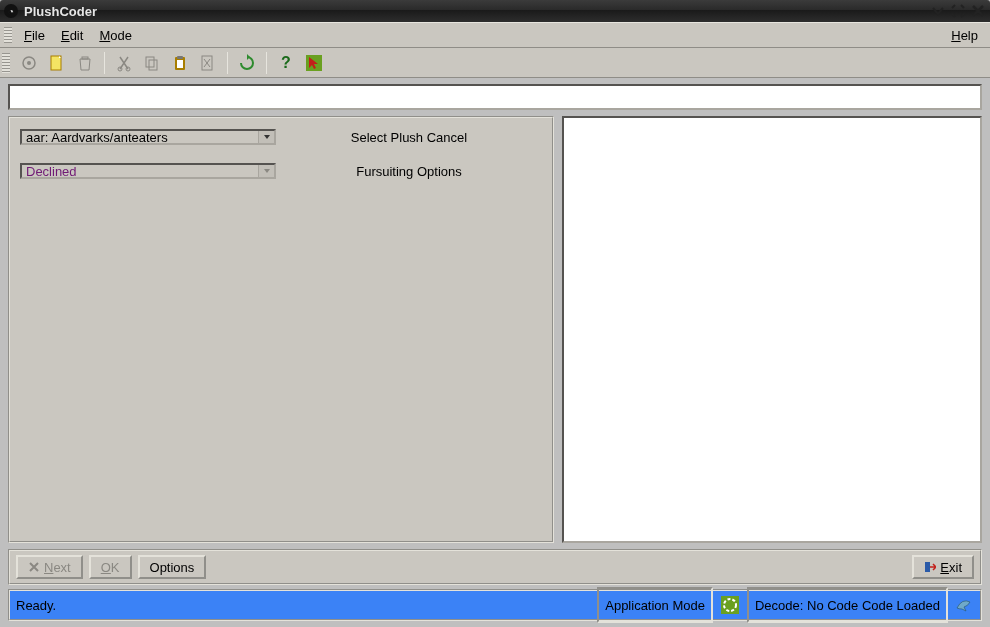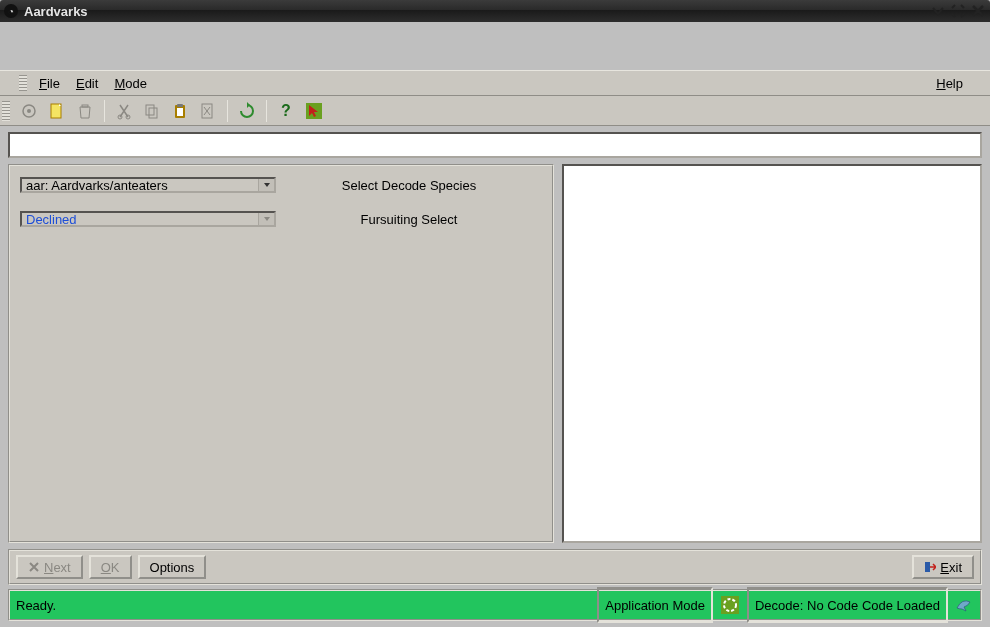--- a/index.html
+++ b/index.html
@@ -49,22 +49,21 @@
   .titlebar .winbtn svg { width: 14px; height: 14px; }
 
   
   .menubar {
     height: 26px;
     background: #cac7c0;
     border-top: 1px solid #e7e5de;
     border-bottom: 1px solid #8f8d87;
     display: flex;
     align-items: stretch;
-    padding: 0 19px;
-    margin-top: 48px;
+    padding: 0 4px;
   }
   .menubar .grip {
     width: 8px;
     background: repeating-linear-gradient(
       to bottom, #97958f 0, #97958f 1px, #e3e1da 1px, #e3e1da 3px
     );
     margin-right: 4px;
     margin-top: 4px; margin-bottom: 4px;
   }
   .menubar .menuitem {
@@ -141,21 +140,21 @@
     height: 16px;
     border: 2px inset #a9a69f;
     background: #cac7c0;
     display: flex;
     align-items: center;
     position: relative;
     font-size: 13px;
   }
   .leftrow .dropdown.enabled { background: #cac7c0; }
   .leftrow .dropdown .label { padding-left: 4px; flex: 1; }
-  .leftrow .dropdown.disabled .label { color: #1d4ed8; }
+  .leftrow .dropdown.disabled .label { color: #701a75; }
   .leftrow .dropdown .arrow {
     width: 16px; height: 100%;
     border-left: 1px solid #a9a69f;
     background: #c2bfb8;
     display: flex; align-items: center; justify-content: center;
   }
   .leftrow .dropdown .arrow svg { width:8px; height:8px; }
   .leftrow .caption {
     flex: 1;
     text-align: center;
@@ -190,21 +189,21 @@
   }
   .btn.disabled { color: #8a8882; }
   .btn .ul { text-decoration: underline; }
   .btn svg { width: 12px; height: 12px; }
   .btnspacer { flex: 1; }
 
   
   .statusbar {
     height: 32px;
     margin: 0 8px 6px 8px;
-    background: #22c55e;
+    background: #3b82f6;
     border: 2px groove #e4e2da;
     display: flex;
     align-items: center;
     padding: 0 6px;
     gap: 6px;
   }
   .statusbar .status-left {
     flex: 1;
     font-size: 13px;
   }
@@ -221,21 +220,21 @@
     display: flex; align-items: center; justify-content: center;
   }
   .modeicon svg, .statusbar .dolphin svg { width: 20px; height: 20px; }
 
 </style>
 </head>
 <body>
 
 <div class="titlebar">
   <div class="logo">◔</div>
-  <span>Aardvarks</span>
+  <span>PlushCoder</span>
   <div class="spacer"></div>
   <div class="winbtn">
     <svg viewBox="0 0 14 14">
         <path d="M2 4 L7 10 L12 4" stroke="#222" stroke-width="2" fill="none"></path>
       </svg>
   </div>
   <div class="winbtn">
     <svg viewBox="0 0 14 14">
         <path d="M4 1 L1 4 M10 1 L13 4 M1 10 L4 13 M13 10 L10 13" stroke="#222" stroke-width="2" fill="none"></path>
       </svg>
@@ -340,33 +339,33 @@
 
     <div class="leftrow">
       <div class="dropdown enabled">
         <span class="label">aar: Aardvarks/anteaters</span>
         <div class="arrow">
           <svg viewBox="0 0 8 8">
               <path d="M1 2 L4 6 L7 2 Z" fill="#333"></path>
             </svg>
         </div>
       </div>
-      <div class="caption">Select Decode Species</div>
+      <div class="caption">Select Plush Cancel</div>
     </div>
 
     <div class="leftrow">
       <div class="dropdown disabled">
         <span class="label">Declined</span>
         <div class="arrow">
           <svg viewBox="0 0 8 8">
               <path d="M1 2 L4 6 L7 2 Z" fill="#8a8882"></path>
             </svg>
         </div>
       </div>
-      <div class="caption">Fursuiting Select</div>
+      <div class="caption">Fursuiting Options</div>
     </div>
 
   </div>
   <div class="rightpanel"></div>
 </div>
 
 <div class="buttonbar">
   <div class="btn disabled">
     <svg viewBox="0 0 12 12">
         <path d="M2 2 L10 10 M10 2 L2 10" stroke="#8a8882" stroke-width="2"></path>

